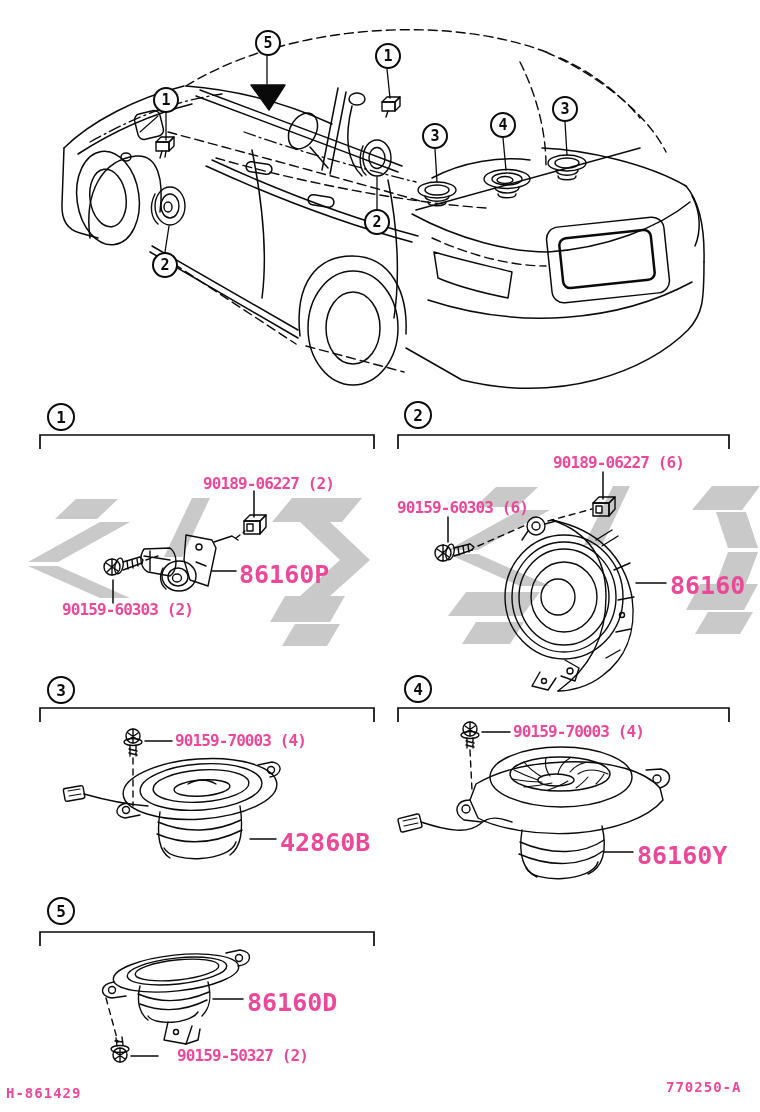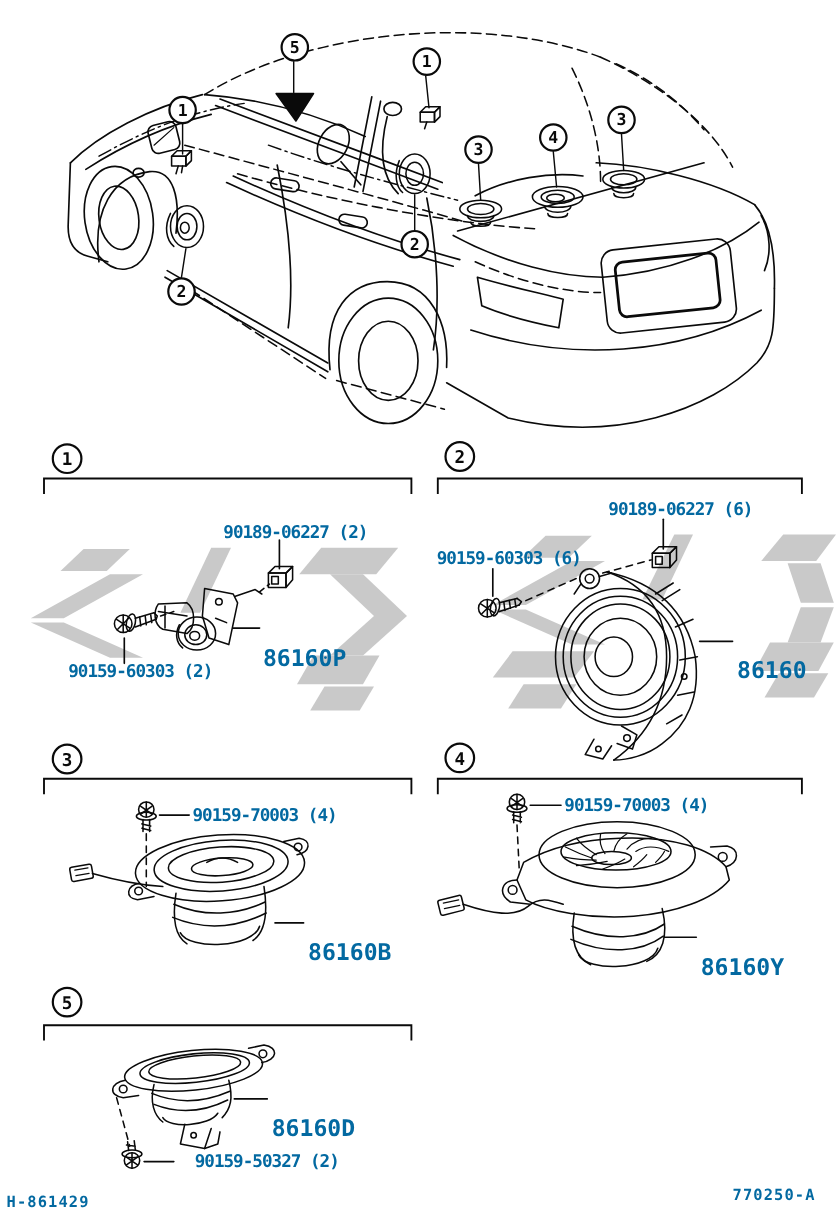--- a/index.html
+++ b/index.html
@@ -9,25 +9,25 @@
     background:#ffffff;
     overflow:hidden;
     font-family:"DejaVu Sans Mono","Liberation Mono",monospace;
     color:#0a0a0a;
   }
   .art{position:absolute;left:0;top:0;width:760px;height:1112px;}
   .lbl{
     position:absolute;
     font-weight:700;
     white-space:nowrap;
-    color:#0369a1;
+    color:#ec4899;
     line-height:1.05;
   }
   .lbl.fastener{font-size:16px;letter-spacing:-0.9px;}
-  .lbl.main{font-size:21px;letter-spacing:0px;margin-top:25px;}
+  .lbl.main{font-size:25px;letter-spacing:0px;}
   .lbl.footer{font-size:14px;letter-spacing:1px;}
   .callout{
     position:absolute;
     box-sizing:border-box;
     border:2px solid #0a0a0a;
     border-radius:50%;
     background:#fff;
     display:flex;align-items:center;justify-content:center;
     font-weight:700;
   }
@@ -401,21 +401,21 @@
 
   <div class="lbl fastener" style="left:203px;top:476px">90189-06227 (2)</div>
   <div class="lbl main" style="left:239px;top:562px">86160P</div>
   <div class="lbl fastener" style="left:62px;top:602px">90159-60303 (2)</div>
 
   <div class="lbl fastener" style="left:553px;top:455px">90189-06227 (6)</div>
   <div class="lbl fastener" style="left:397px;top:500px">90159-60303 (6)</div>
   <div class="lbl main" style="left:670px;top:573px">86160</div>
 
   <div class="lbl fastener" style="left:175px;top:733px">90159-70003 (4)</div>
-  <div class="lbl main" style="left:280px;top:830px">86160B</div>
+  <div class="lbl main" style="left:280px;top:830px">42860B</div>
 
   <div class="lbl fastener" style="left:513px;top:724px">90159-70003 (4)</div>
   <div class="lbl main" style="left:637px;top:843px">86160Y</div>
 
   <div class="lbl main" style="left:247px;top:990px">86160D</div>
   <div class="lbl fastener" style="left:177px;top:1048px">90159-50327 (2)</div>
 
   <div class="lbl footer" style="left:6px;top:1086px">H-861429</div>
   <div class="lbl footer" style="left:666px;top:1080px">770250-A</div>
 

